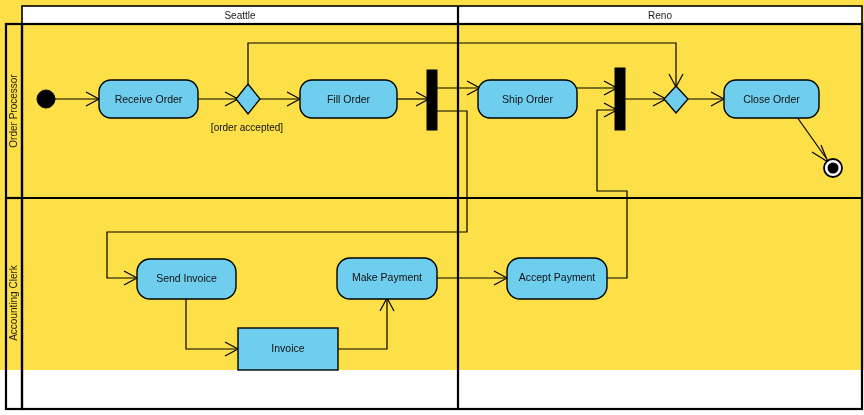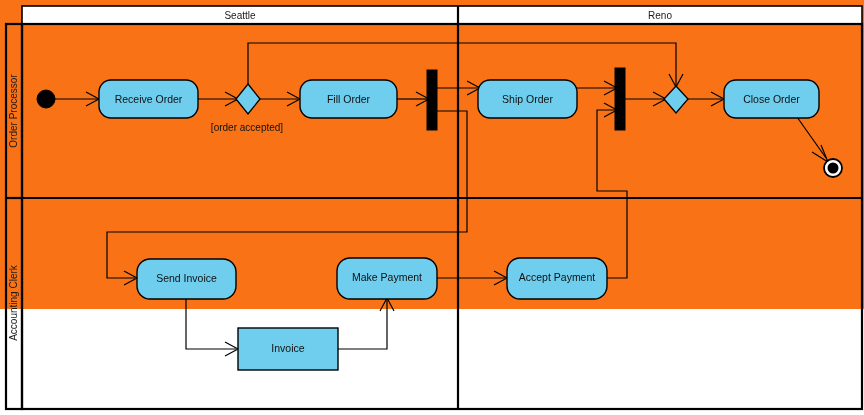--- a/index.html
+++ b/index.html
@@ -9,22 +9,22 @@
   }
   body {
     width: 864px;
     height: 415px;
     overflow: hidden;
     font-family: "Liberation Sans", sans-serif;
   }
   #diagram-root {
     position: relative;
     width: 864px;
-    height: 309px;
-    background: #f97316;
+    height: 370px;
+    background: #fde047;
   }
   svg#uml-canvas {
     display: block;
     width: 864px;
     height: 415px;
   }
   .lane-frame {
     fill: none;
     stroke: #000000;
     stroke-width: 2.2;

